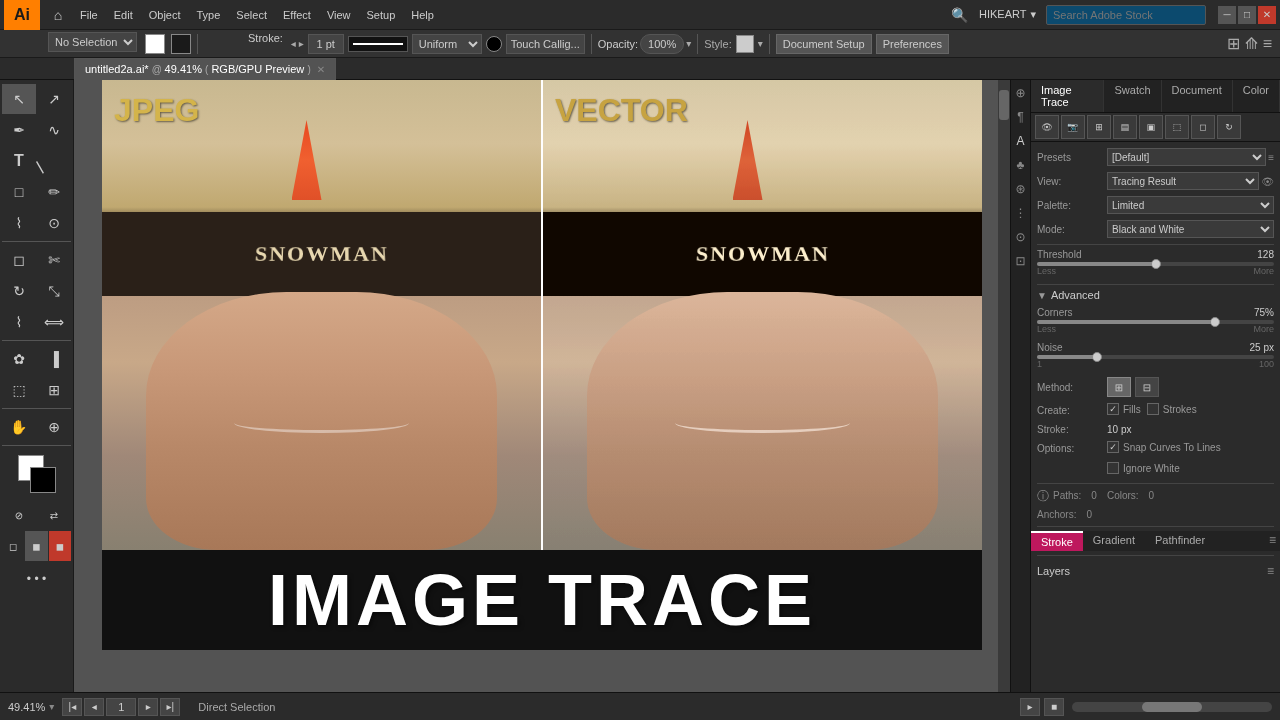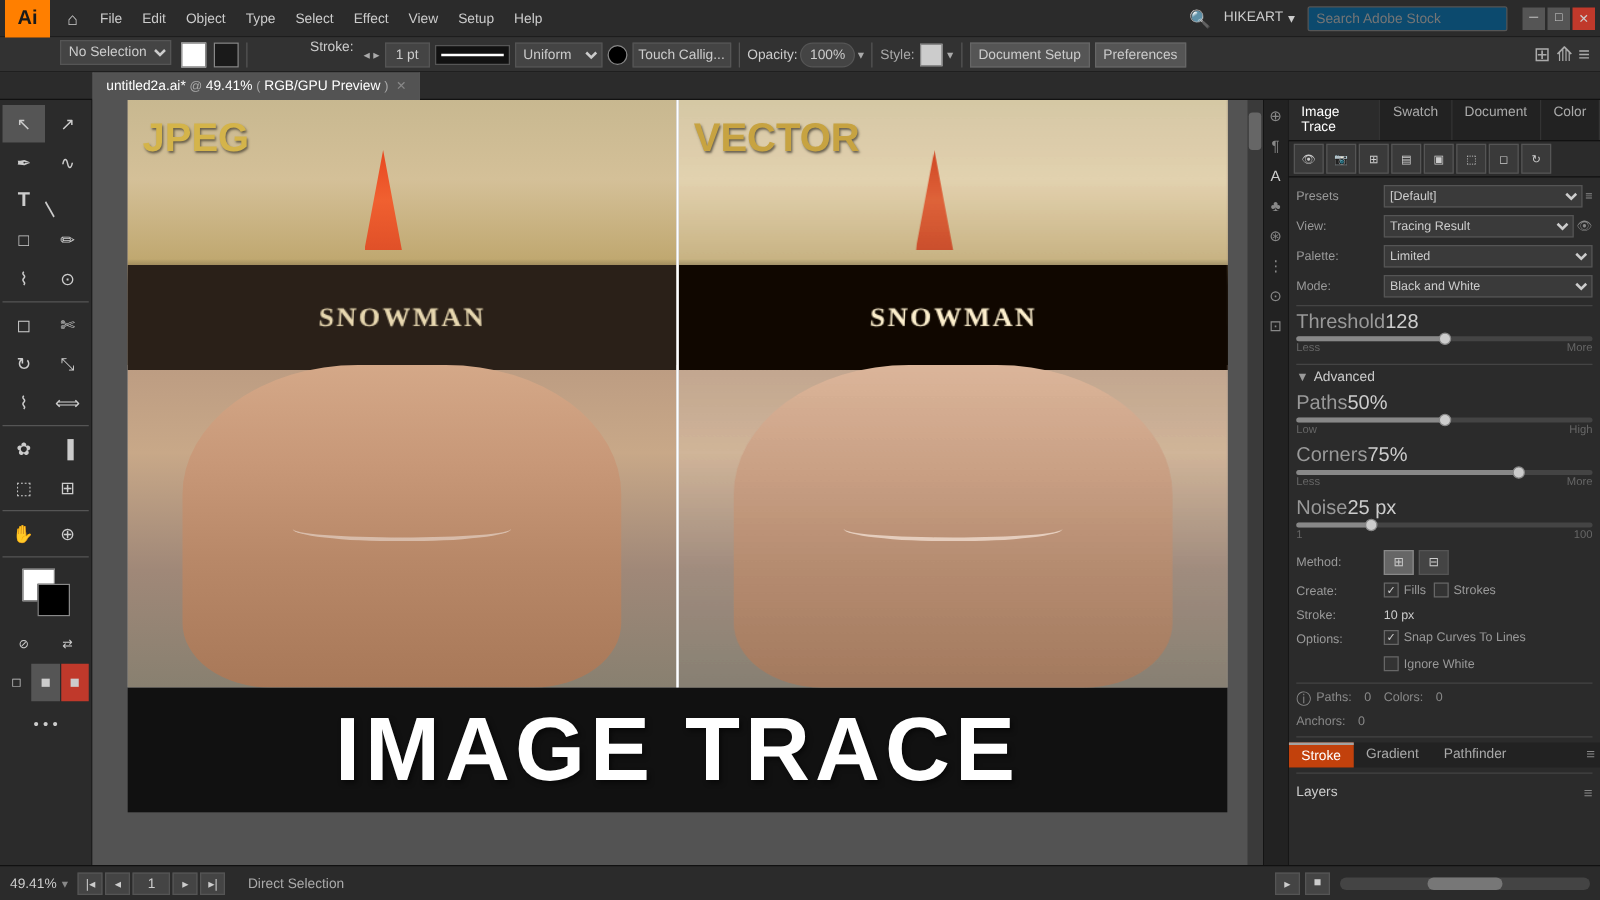--- a/index.html
+++ b/index.html
@@ -87,21 +87,21 @@
     .panel-icon-btn { width: 24px; height: 24px; display: flex; align-items: center; justify-content: center; background: #3a3a3a; border: 1px solid #555; color: #ccc; font-size: 12px; cursor: pointer; }
     .panel-content { padding: 6px; flex: 1; overflow-y: auto; }
     .panel-row { display: flex; align-items: center; margin-bottom: 6px; }
     .panel-label { width: 70px; font-size: 10px; color: #999; }
     .panel-value { flex: 1; font-size: 10px; color: #ccc; }
     .panel-select { flex: 1; background: #3a3a3a; border: 1px solid #555; color: #ccc; font-size: 10px; height: 18px; }
     .panel-divider { height: 1px; background: #444; margin: 4px 0; }
     .section-header { display: flex; align-items: center; gap: 4px; margin-bottom: 6px; color: #ccc; font-size: 11px; }
     .section-arrow { font-size: 10px; color: #999; }
     .slider-row { margin-bottom: 8px; }
-    .slider-label { display: flex; font-size: 16px; color: #999; margin-bottom: 2px; }
+    .slider-label { display: flex; justify-content: space-between; font-size: 10px; color: #999; margin-bottom: 2px; }
     .slider-val { color: #ccc; }
     .slider-track { width: 100%; height: 4px; background: #444; position: relative; border-radius: 2px; }
     .slider-fill { height: 100%; background: #888; border-radius: 2px; }
     .slider-thumb { width: 10px; height: 10px; background: #ccc; border-radius: 50%; position: absolute; top: -3px; border: 1px solid #888; }
     .slider-minmax { display: flex; justify-content: space-between; font-size: 9px; color: #666; }
     .method-buttons { display: flex; gap: 4px; }
     .method-btn { width: 24px; height: 20px; background: #444; border: 1px solid #555; color: #ccc; font-size: 10px; display: flex; align-items: center; justify-content: center; cursor: pointer; }
     .method-btn.active { background: #666; border-color: #888; }
     .checkbox-row { display: flex; align-items: center; gap: 4px; font-size: 10px; color: #999; margin-bottom: 3px; }
     .cb { width: 12px; height: 12px; border: 1px solid #666; background: #333; display: flex; align-items: center; justify-content: center; }
@@ -127,21 +127,21 @@
 
     
     #panel-right-icons {
       width: 20px; background: #222; border-left: 1px solid #111;
       display: flex; flex-direction: column; align-items: center; padding: 4px 0; gap: 6px;
     }
     .pr-icon { width: 18px; height: 18px; display: flex; align-items: center; justify-content: center; color: #888; font-size: 12px; cursor: pointer; border: 1px solid transparent; }
     .pr-icon.active { color: #ccc; }
     .stroke-tabs { display: flex; background: #222; }
     .stroke-tab { padding: 3px 10px; font-size: 11px; color: #aaa; cursor: pointer; }
-    .stroke-tab.active { background: #c2410c; color: #fff; border-top: 2px solid #a3a3a3; }
+    .stroke-tab.active { background: #be185d; color: #fff; border-top: 2px solid #ffffff; }
   </style>
 </head>
 <body>
 
 <div id="menu-bar">
   <div class="app-logo">Ai</div>
   <div class="menu-home-btn">⌂</div>
   <div class="menu-items">
     <div class="menu-item">File</div>
     <div class="menu-item">Edit</div>
@@ -424,34 +424,20 @@
         </div>
       </div>
 
       <div class="panel-divider"></div>
 
       <div class="section-header">
         <span class="section-arrow">▼</span>
         <span>Advanced</span>
       </div>
 
-      <div class="slider-row">
-        <div class="slider-label">
-          <span>Paths</span>
-          <span class="slider-val">50%</span>
-        </div>
-        <div class="slider-track">
-          <div class="slider-fill" style="width:50%;"></div>
-          <div class="slider-thumb" style="left:48%;"></div>
-        </div>
-        <div class="slider-minmax">
-          <span>Low</span>
-          <span>High</span>
-        </div>
-      </div>
 
       <div class="slider-row">
         <div class="slider-label">
           <span>Corners</span>
           <span class="slider-val">75%</span>
         </div>
         <div class="slider-track">
           <div class="slider-fill" style="width:75%;"></div>
           <div class="slider-thumb" style="left:73%;"></div>
         </div>

